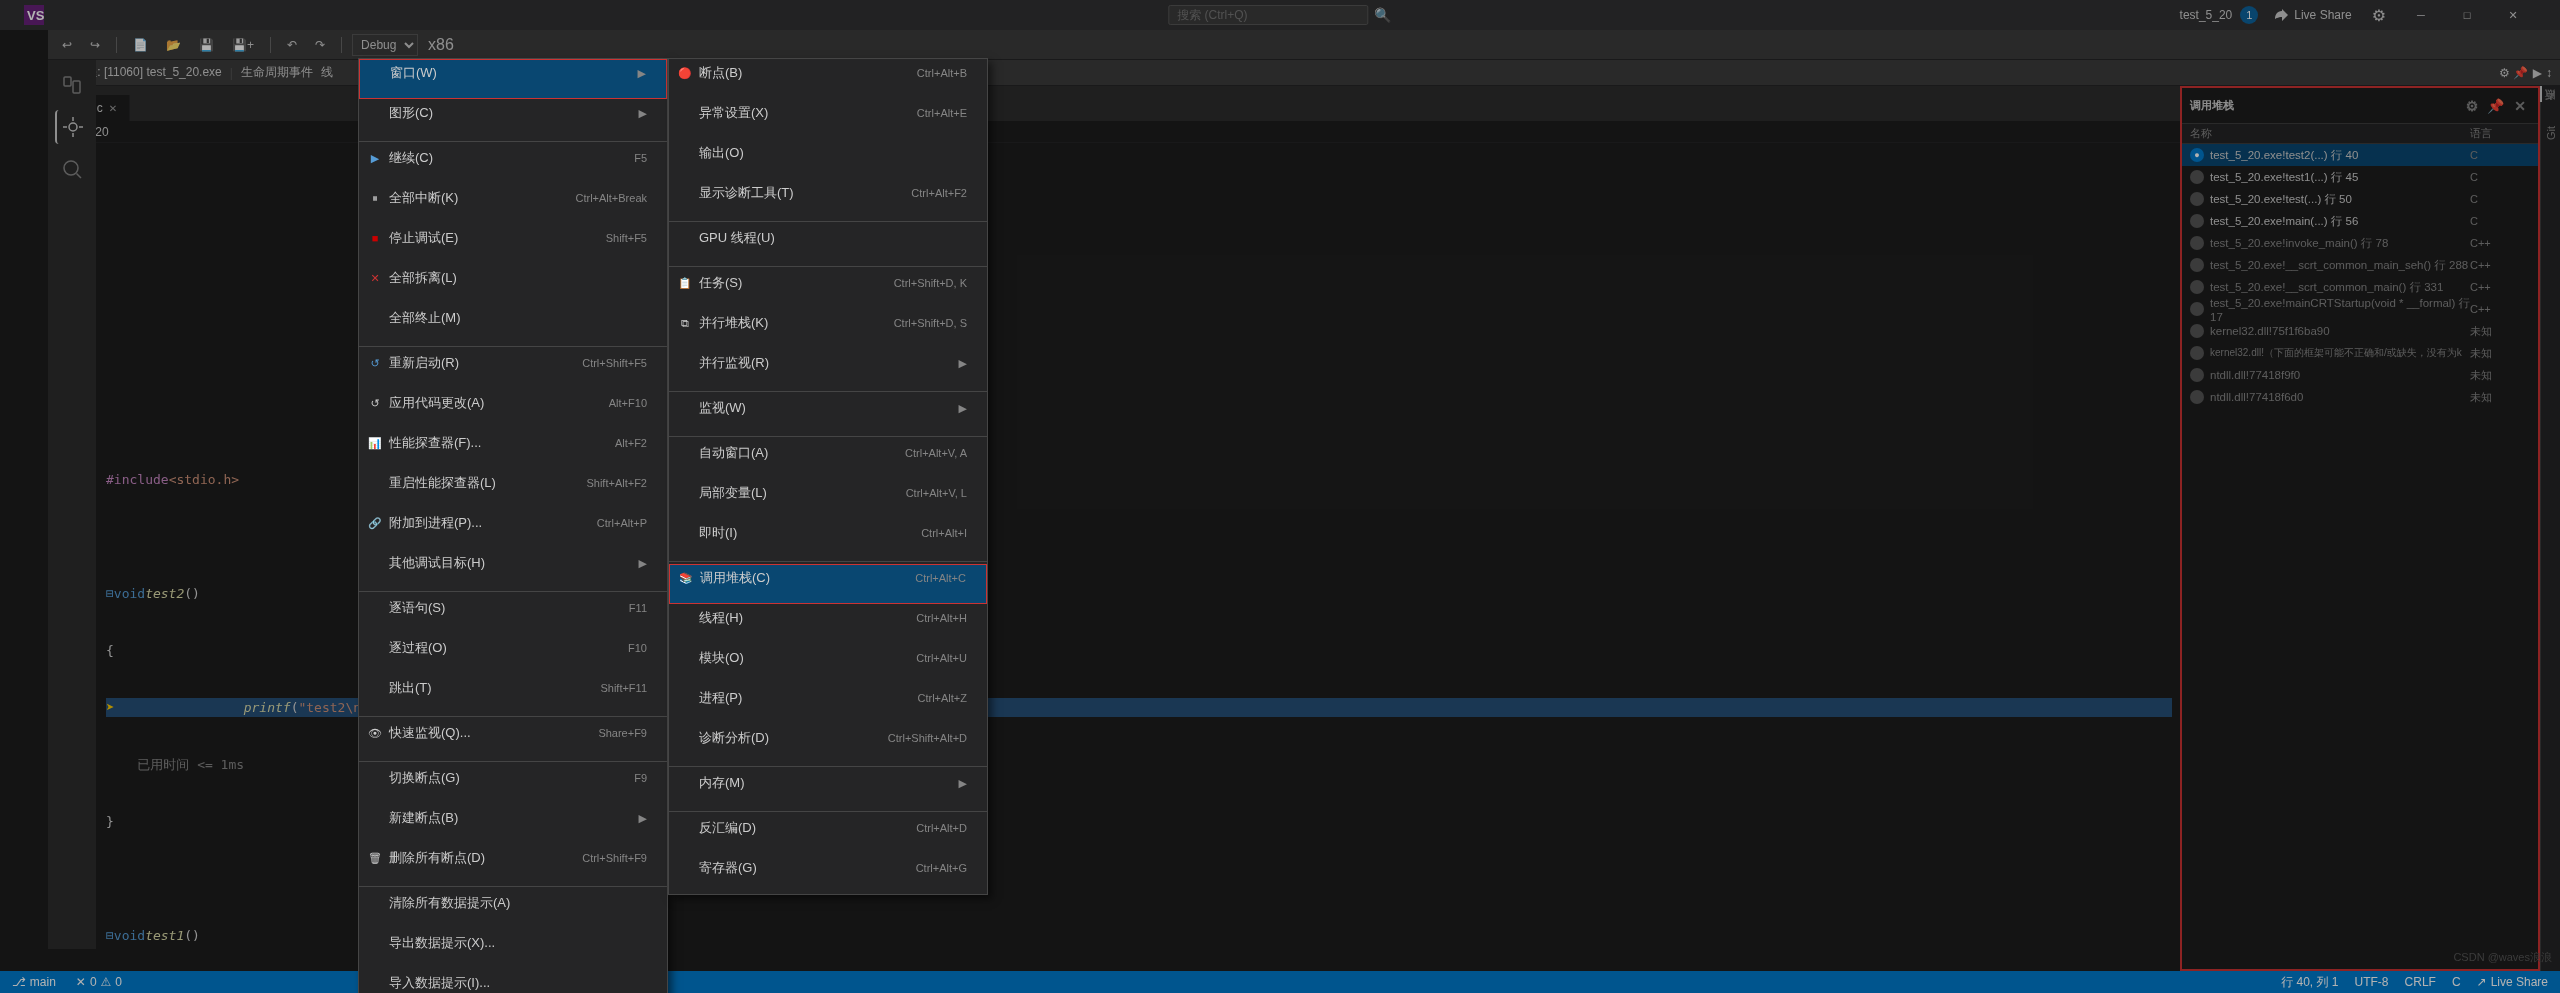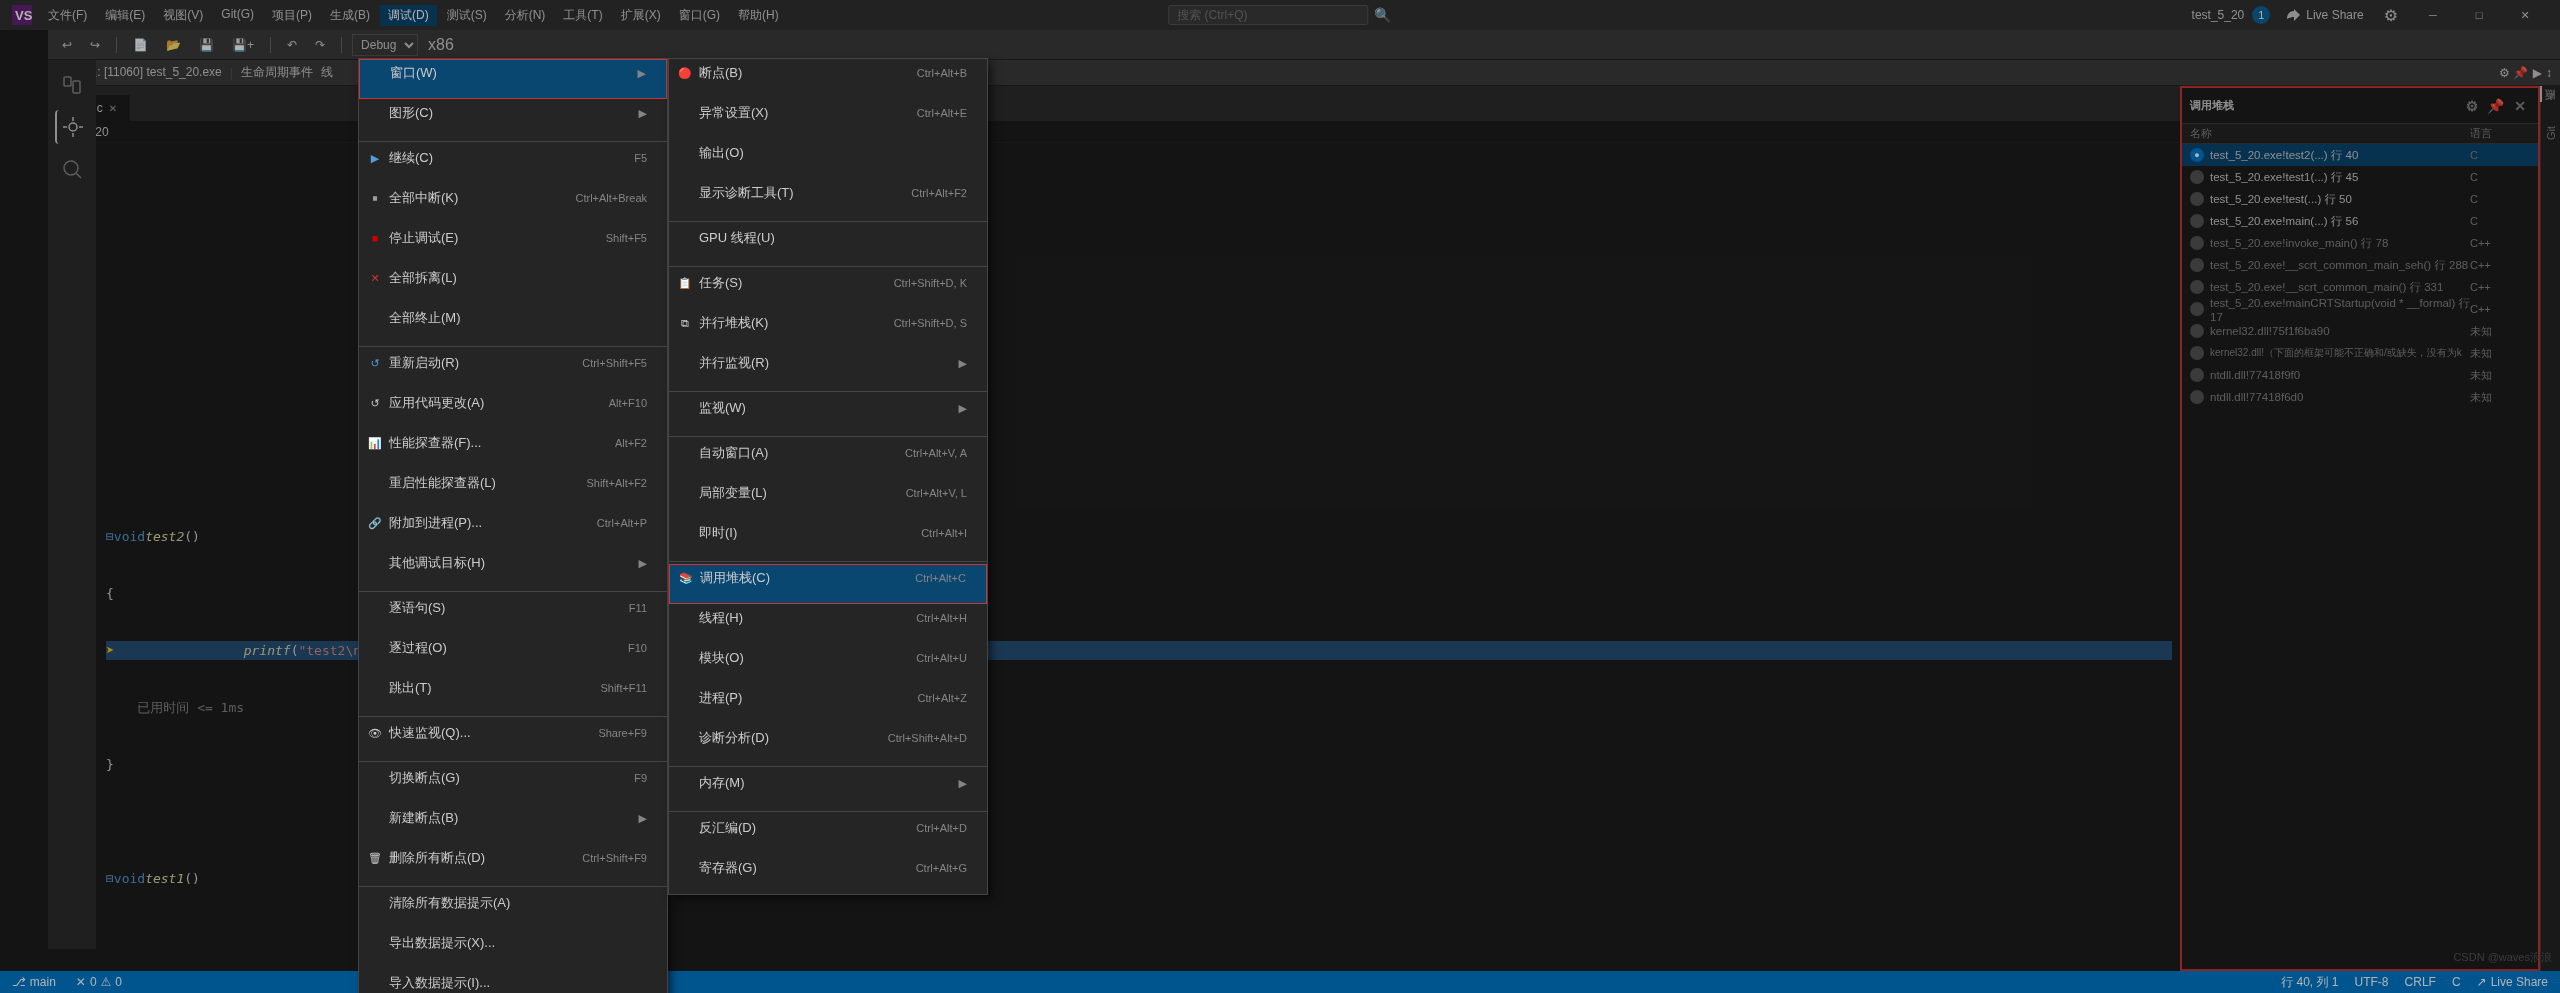--- a/index.html
+++ b/index.html
@@ -13,21 +13,21 @@
       overflow: hidden;
       position: relative;
     }
 
     
     .title-bar {
       height: 30px;
       background: #323233;
       display: flex;
       align-items: center;
-      padding: 0 12px;
+      padding: 0 24px;
       gap: 4px;
       position: relative;
     }
     .title-bar-menu {
       display: flex;
       gap: 2px;
     }
     .title-bar-menu-item {
       padding: 2px 8px;
       color: #cccccc;
@@ -412,35 +412,20 @@
 </head>
 <body>
 
 <div class="title-bar">
 
   <svg width="20" height="20" viewBox="0 0 20 20" style="margin-right:4px;flex-shrink:0;">
     <rect width="20" height="20" fill="#68217a"></rect>
     <text x="3" y="15" font-size="13" fill="white" font-weight="bold">VS</text>
   </svg>
 
-  <div class="title-bar-menu">
-    <span class="title-bar-menu-item">文件(F)</span>
-    <span class="title-bar-menu-item">编辑(E)</span>
-    <span class="title-bar-menu-item">视图(V)</span>
-    <span class="title-bar-menu-item">Git(G)</span>
-    <span class="title-bar-menu-item">项目(P)</span>
-    <span class="title-bar-menu-item">生成(B)</span>
-    <span class="title-bar-menu-item" style="background:#094771;color:white;">调试(D)</span>
-    <span class="title-bar-menu-item">测试(S)</span>
-    <span class="title-bar-menu-item">分析(N)</span>
-    <span class="title-bar-menu-item">工具(T)</span>
-    <span class="title-bar-menu-item">扩展(X)</span>
-    <span class="title-bar-menu-item">窗口(G)</span>
-    <span class="title-bar-menu-item">帮助(H)</span>
-  </div>
 
   <div style="position:absolute;left:50%;transform:translateX(-50%);display:flex;align-items:center;gap:6px;">
     <input class="search-box" type="text" placeholder="搜索 (Ctrl+Q)" style="">
     <span style="color:#858585;font-size:14px;">🔍</span>
   </div>
 
   <div style="margin-left:auto;display:flex;align-items:center;gap:8px;">
     <span style="font-size:12px;color:#ccc;">test_5_20</span>
     <span style="background:#0e639c;color:white;border-radius:50%;width:18px;height:18px;display:flex;align-items:center;justify-content:center;font-size:11px;">1</span>
 
@@ -571,20 +556,21 @@
           <div>59</div>
           <div>60</div>
         </div>
 
         <div class="code-content">
           <div class="code-line">&nbsp;</div>
           <div class="code-line">&nbsp;</div>
           <div class="code-line">&nbsp;</div>
           <div class="code-line">&nbsp;</div>
           <div class="code-line">&nbsp;</div>
+          <div class="code-line"><span class="inc">#include</span> <span class="str">&lt;stdio.h&gt;</span></div>
           <div class="code-line">&nbsp;</div>
           <div class="code-line"><span style="color:#569cd6;">⊟</span><span class="kw">void</span> <span class="fn">test2</span>()</div>
           <div class="code-line">{</div>
           <div class="code-line highlight">
             <span class="current-line-arrow" style="margin-right:4px;">➤</span>
             &nbsp;&nbsp;&nbsp;&nbsp;<span class="fn">printf</span>(<span class="str">"test2\n"</span>);
           </div>
           <div class="code-line" style="color:#858585;">&nbsp;&nbsp;&nbsp;&nbsp;已用时间 &lt;= 1ms</div>
           <div class="code-line">}</div>
           <div class="code-line">&nbsp;</div>

